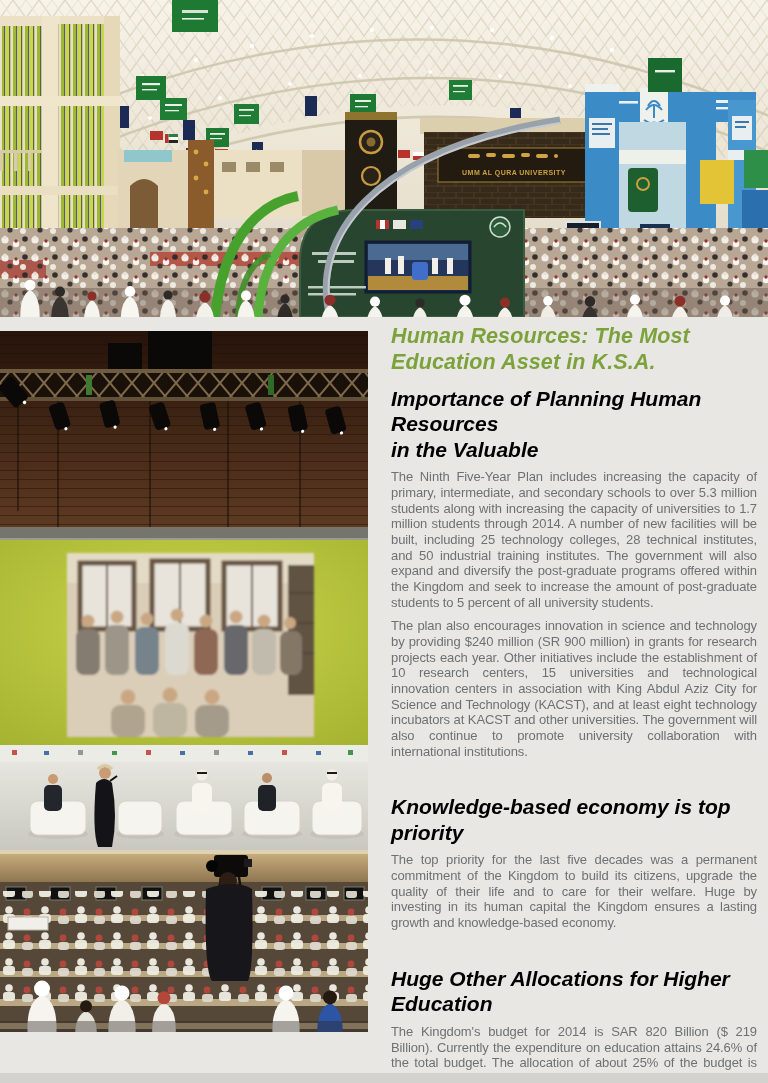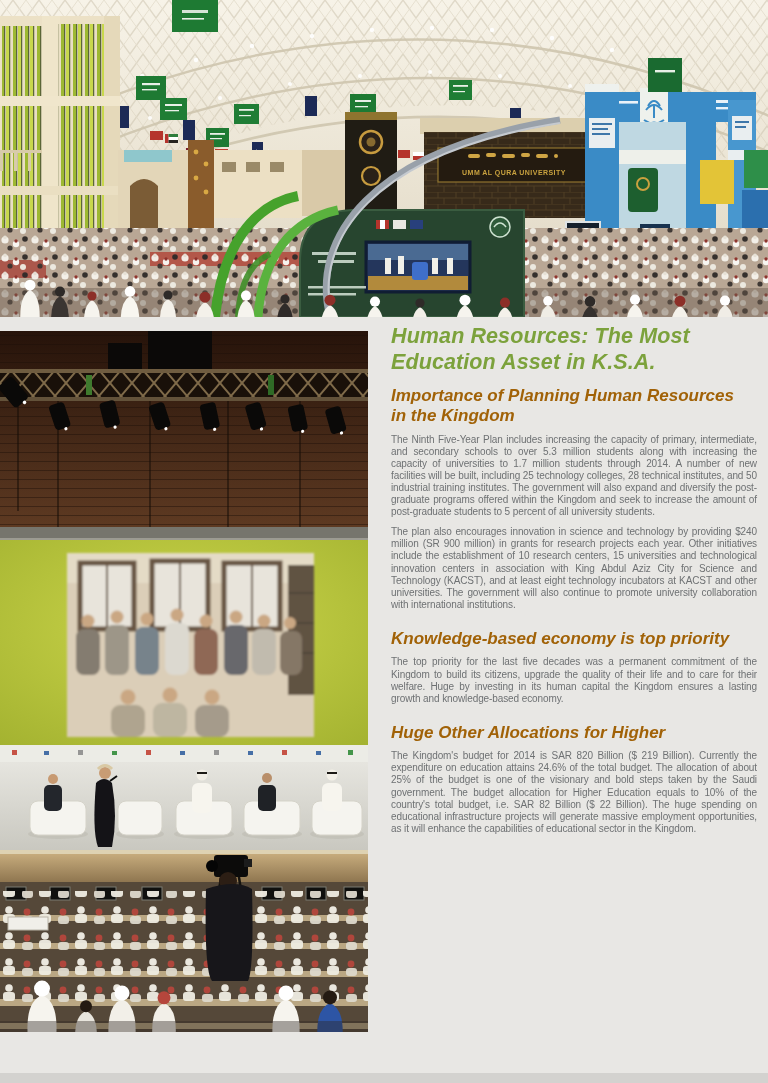--- a/index.html
+++ b/index.html
@@ -20,30 +20,30 @@
     color:#c9a23f;letter-spacing:.45px;line-height:1;
   }
   
   .article{position:absolute;left:391px;top:324px;width:366px;}
   .article h1{
     margin:0 0 10px 0;font-size:21.5px;line-height:1.2;
     font-weight:bold;font-style:italic;color:#7ca23c;letter-spacing:.1px;
   }
   .article h1 span{display:block;}
   .article h2{
-    margin:0 0 7px 0;font-size:17px;line-height:1.22;
-    font-weight:bold;font-style:italic;color:#a16207;
+    margin:0 0 7px 0;font-size:21px;line-height:1.22;
+    font-weight:bold;font-style:italic;color:#000000;
   }
   .article h2 span{display:block;}
   .article p{
-    margin:0 0 8px 0;font-size:10px;line-height:1.205;
+    margin:0 0 8px 0;font-size:13px;line-height:1.205;
     color:#6e7173;text-align:justify;letter-spacing:-0.1px;
   }
   .article section{margin:0;}
-  .article section + section{margin-top:18px;}
+  .article section + section{margin-top:35px;}
   .article section p:last-child{margin-bottom:0;}
   .bottom-strip{
     position:absolute;left:0;bottom:0;width:768px;height:10px;
     background:#d3d2cf;
   }
 </style>
 </head>
 <body>
 
 <div class="page">
@@ -682,35 +682,36 @@
 
   <div class="article">
     <h1>
       <span>Human Resources:  The Most</span>
       <span>Education Asset in K.S.A.</span>
     </h1>
 
     <section>
       <h2>
         <span>Importance of Planning Human Resources</span>
-        <span>in the Kingdom</span>
+        <span>in the Valuable</span>
       </h2>
       <p>The Ninth Five-Year Plan includes increasing the capacity of primary, intermediate, and secondary schools to over 5.3 million students along with increasing the capacity of universities to 1.7 million students through 2014. A number of new facilities will be built, including 25 technology colleges, 28 technical institutes, and 50 industrial training institutes. The government will also expand and diversify the post-graduate programs offered within the Kingdom and seek to increase the amount of post-graduate students to 5 percent of all university students.</p>
       <p>The plan also encourages innovation in science and technology by providing $240 million (SR 900 million) in grants for research projects each year. Other initiatives include the establishment of 10 research centers, 15 universities and technological innovation centers in association with King Abdul Aziz City for Science and Technology (KACST), and at least eight technology incubators at KACST and other universities. The government will also continue to promote university collaboration with international institutions.</p>
     </section>
 
     <section>
       <h2>
         <span>Knowledge-based economy is top priority</span>
       </h2>
       <p>The top priority for the last five decades was a permanent commitment of the Kingdom to build its citizens, upgrade the quality of their life and to care for their welfare. Huge by investing in its human capital the Kingdom ensures a lasting growth and knowledge-based economy.</p>
     </section>
 
     <section>
       <h2>
         <span>Huge Other Allocations for Higher</span>
+        <span>Education</span>
       </h2>
       <p>The Kingdom's budget for 2014 is SAR 820 Billion ($ 219 Billion). Currently the expenditure on education attains 24.6% of the total budget. The allocation of about 25% of the budget is one of the visionary and bold steps taken by the Saudi government. The budget allocation for Higher Education equals to 10% of the country's total budget, i.e. SAR 82 Billion ($ 22 Billion). The huge spending on educational infrastructure projects will generate massive employment opportunities, as it will enhance the capabilities of educational sector in the Kingdom.</p>
     </section>
   </div>
 
   <div class="bottom-strip"></div>
 </div>
 
 </body></html>

